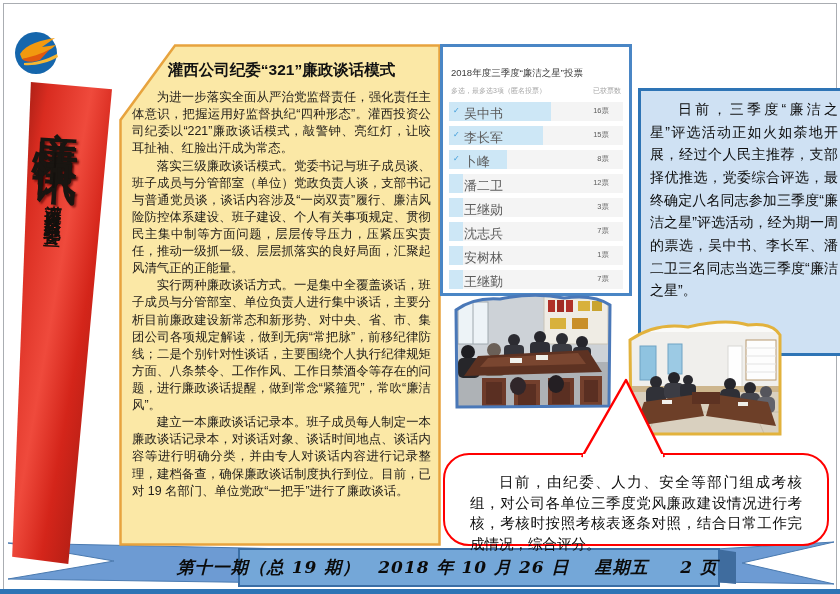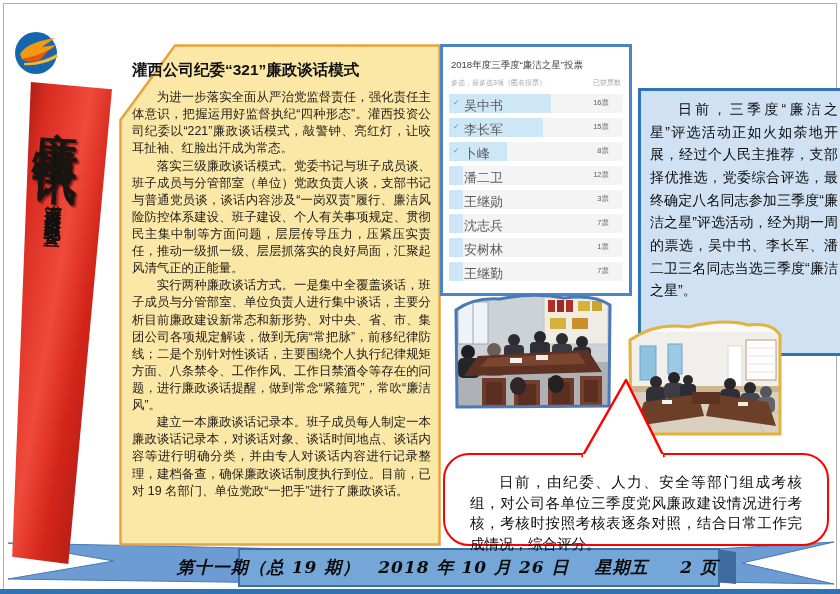--- a/index.html
+++ b/index.html
@@ -19,29 +19,29 @@
   .mast-title{writing-mode:vertical-rl;font-family:"DejaVu Serif",serif;font-weight:bold;
         font-size:44px;line-height:1;letter-spacing:10px;color:#191511;
         text-shadow:2px 2px 2px rgba(60,0,0,.55);}
   .mast-sub{writing-mode:vertical-rl;margin-top:16px;font-family:"DejaVu Serif",serif;font-weight:bold;
         font-size:17px;letter-spacing:3px;color:#14100d;line-height:1.1;}
 
   
   .article{position:absolute;left:119px;top:44px;width:322px;height:502px;z-index:2;}
   .article svg.bg{position:absolute;inset:0;}
   .article-content{position:absolute;left:13px;right:10px;top:10px;bottom:6px;overflow:hidden;}
-  .article-title{font-weight:bold;font-size:15.5px;line-height:1.75;color:#111;
+  .article-title{text-align:center;font-weight:bold;font-size:15.5px;line-height:1.75;color:#111;
         margin:2px 0 6px 0;}
   .article-content p{margin:0;font-size:12.4px;line-height:1.38;color:#1e1b18;text-align:justify;
         text-indent:2em;}
 
   
   .vote{position:absolute;left:440px;top:44px;width:192px;height:252px;background:#fff;
         border:3px solid #4a86c5;box-sizing:border-box;z-index:2;}
-  .vote-title{font-size:9.5px;color:#3c3c3c;padding:12px 8px 4px 8px;}
+  .vote-title{font-size:9.5px;color:#3c3c3c;padding:20px 8px 4px 8px;}
   .vote-note{display:flex;justify-content:space-between;font-size:7px;color:#a7a7a7;
         padding:2px 8px 6px 8px;}
   .vote-rows{padding:0 6px;}
   .vote-row{position:relative;height:19px;margin-bottom:5px;background:#f4f4f4;}
   .vote-bar{position:absolute;left:0;top:0;bottom:0;background:#cde7f6;}
   .vote-check{position:absolute;left:4px;top:5px;font-size:8px;color:#3a9ad9;line-height:1;}
   .vote-name{position:absolute;left:15px;top:5px;font-size:13px;color:#5c5c5c;line-height:1;font-family:Liberation Serif, serif;}
   .vote-count{position:absolute;right:14px;top:5px;font-size:7.5px;color:#5c5c5c;line-height:1;}
 
   

